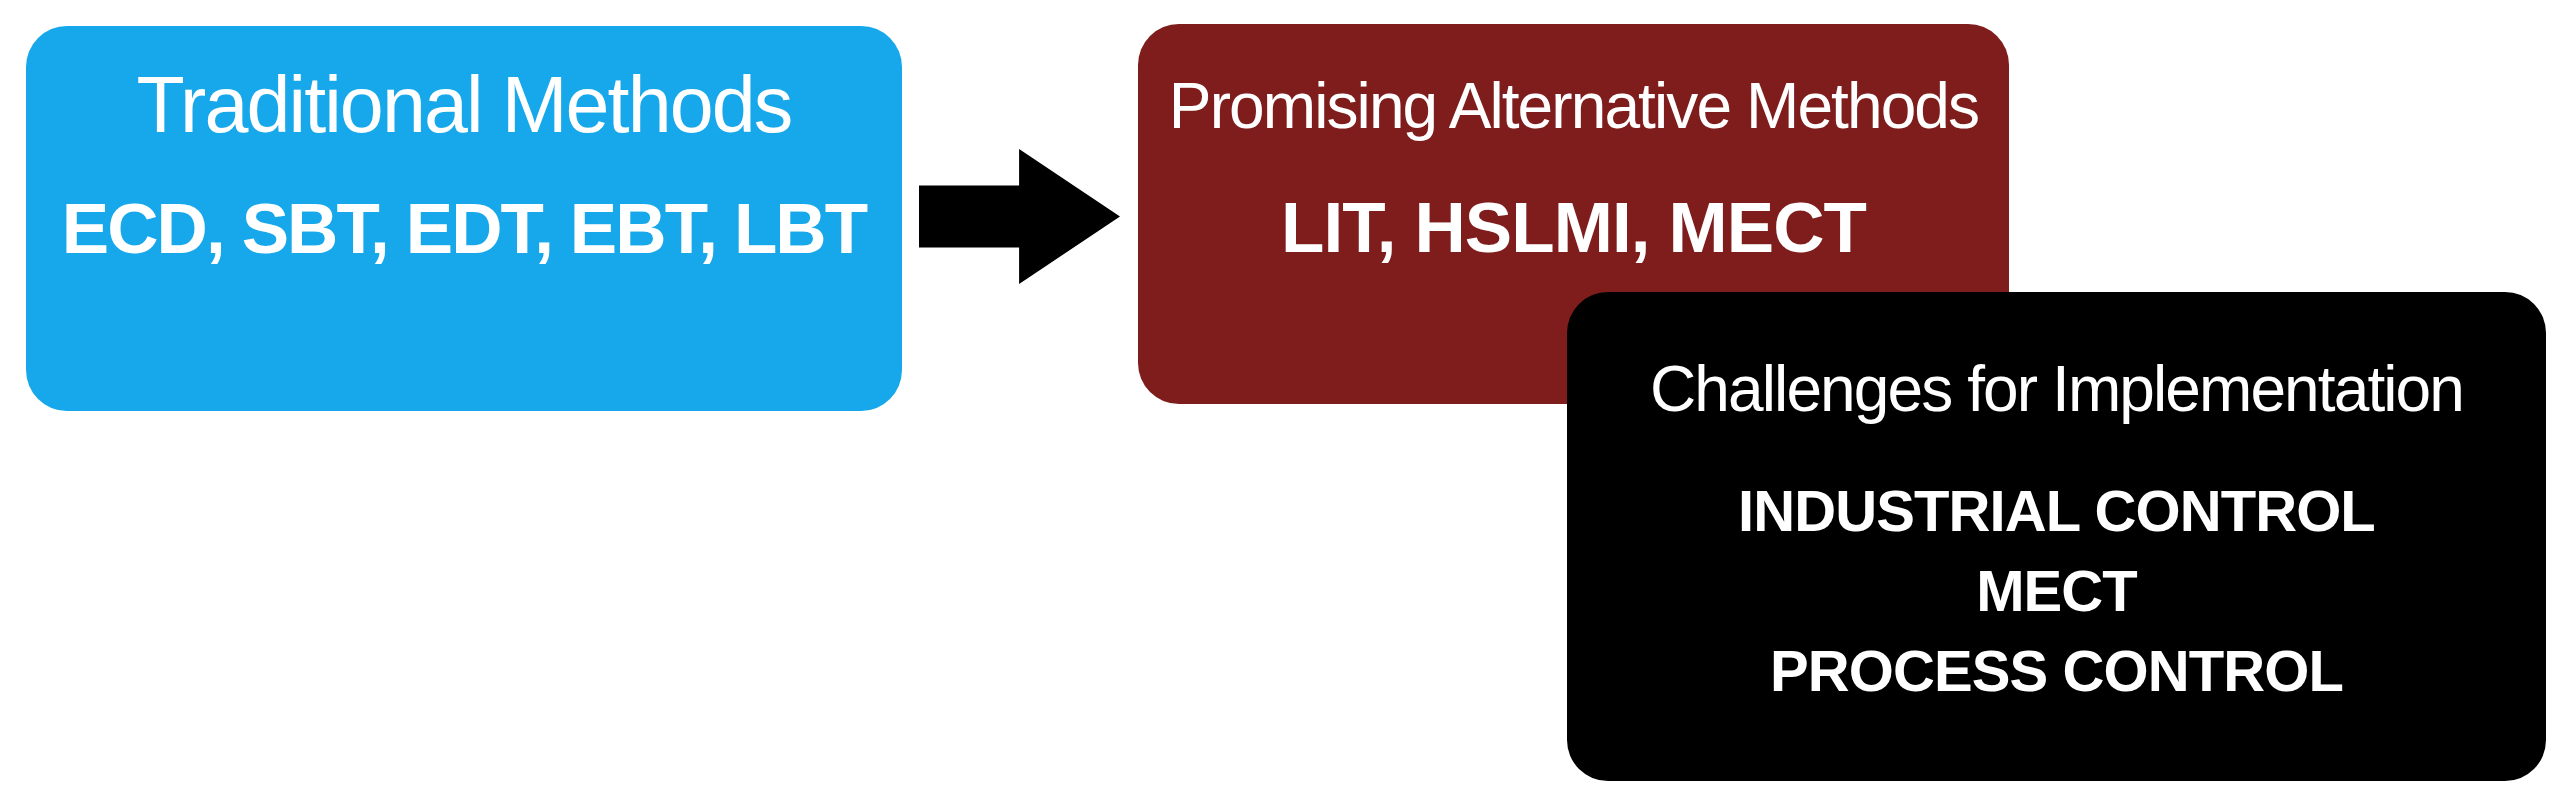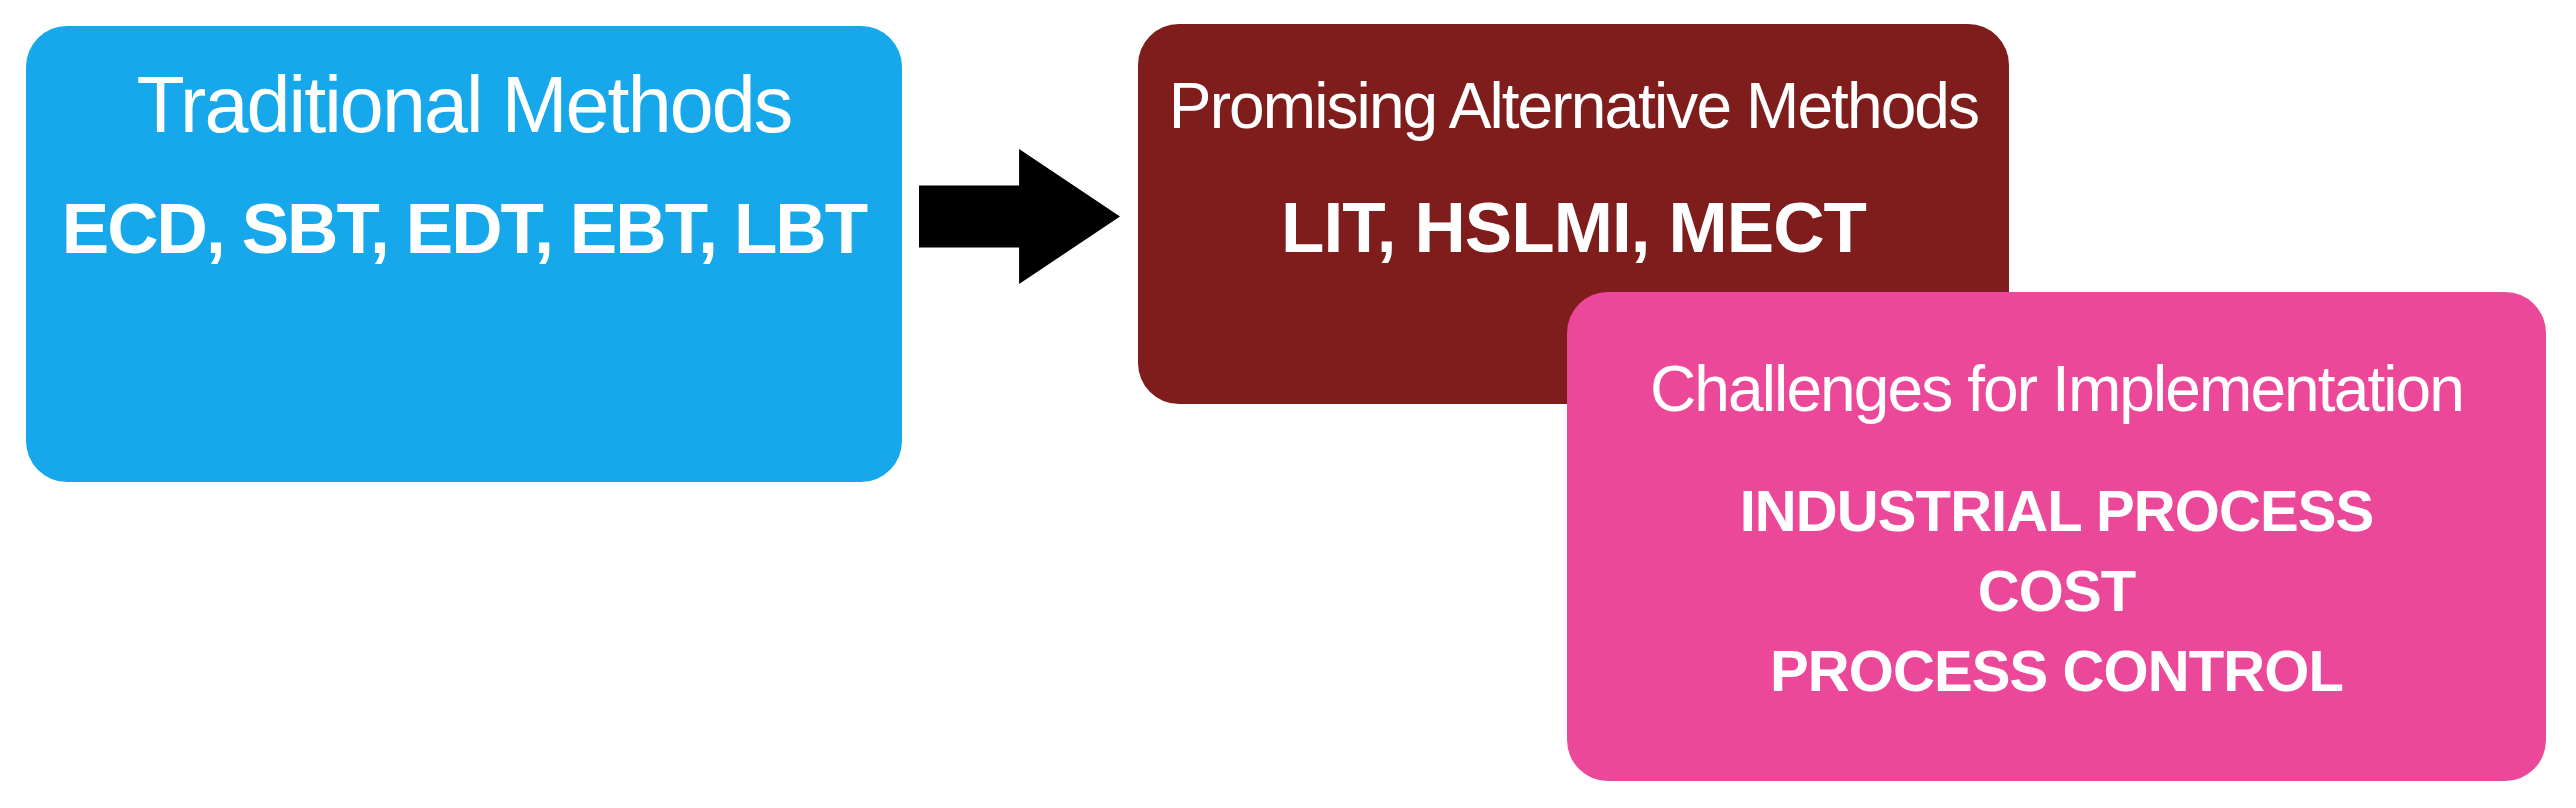--- a/index.html
+++ b/index.html
@@ -29,21 +29,21 @@
   }
   .box-items {
     font-weight: 700;
     white-space: nowrap;
     text-align: center;
   }
 
   
   .box-blue {
     left: 26px; top: 26px;
-    width: 876px; height: 456px;
+    width: 876px; height: 385px;
     padding-top: 28px;
   }
   .box-blue .box-title {
     font-size: 79px;
     line-height: 102px;
   }
   .box-blue .box-items {
     font-size: 71px;
     line-height: 93px;
     margin-top: 26px;
@@ -105,23 +105,23 @@
     <div class="box-items">ECD, SBT, EDT, EBT, LBT</div>
   </div>
 
   <div class="arrow" style="background: rgb(0, 0, 0);"></div>
 
   <div class="box box-green" style="background: #7f1d1d;">
     <div class="box-title">Promising Alternative Methods</div>
     <div class="box-items">LIT, HSLMI, MECT</div>
   </div>
 
-  <div class="box box-red" style="background: #ec4899;">
+  <div class="box box-red" style="background: #000000;">
     <div class="box-title">Challenges for Implementation</div>
     <div class="box-items-list">
-      <div class="box-items">INDUSTRIAL PROCESS</div>
-      <div class="box-items">COST</div>
+      <div class="box-items">INDUSTRIAL CONTROL</div>
+      <div class="box-items">MECT</div>
       <div class="box-items">PROCESS CONTROL</div>
     </div>
   </div>
 
 </div>
 
 
 </body></html>

